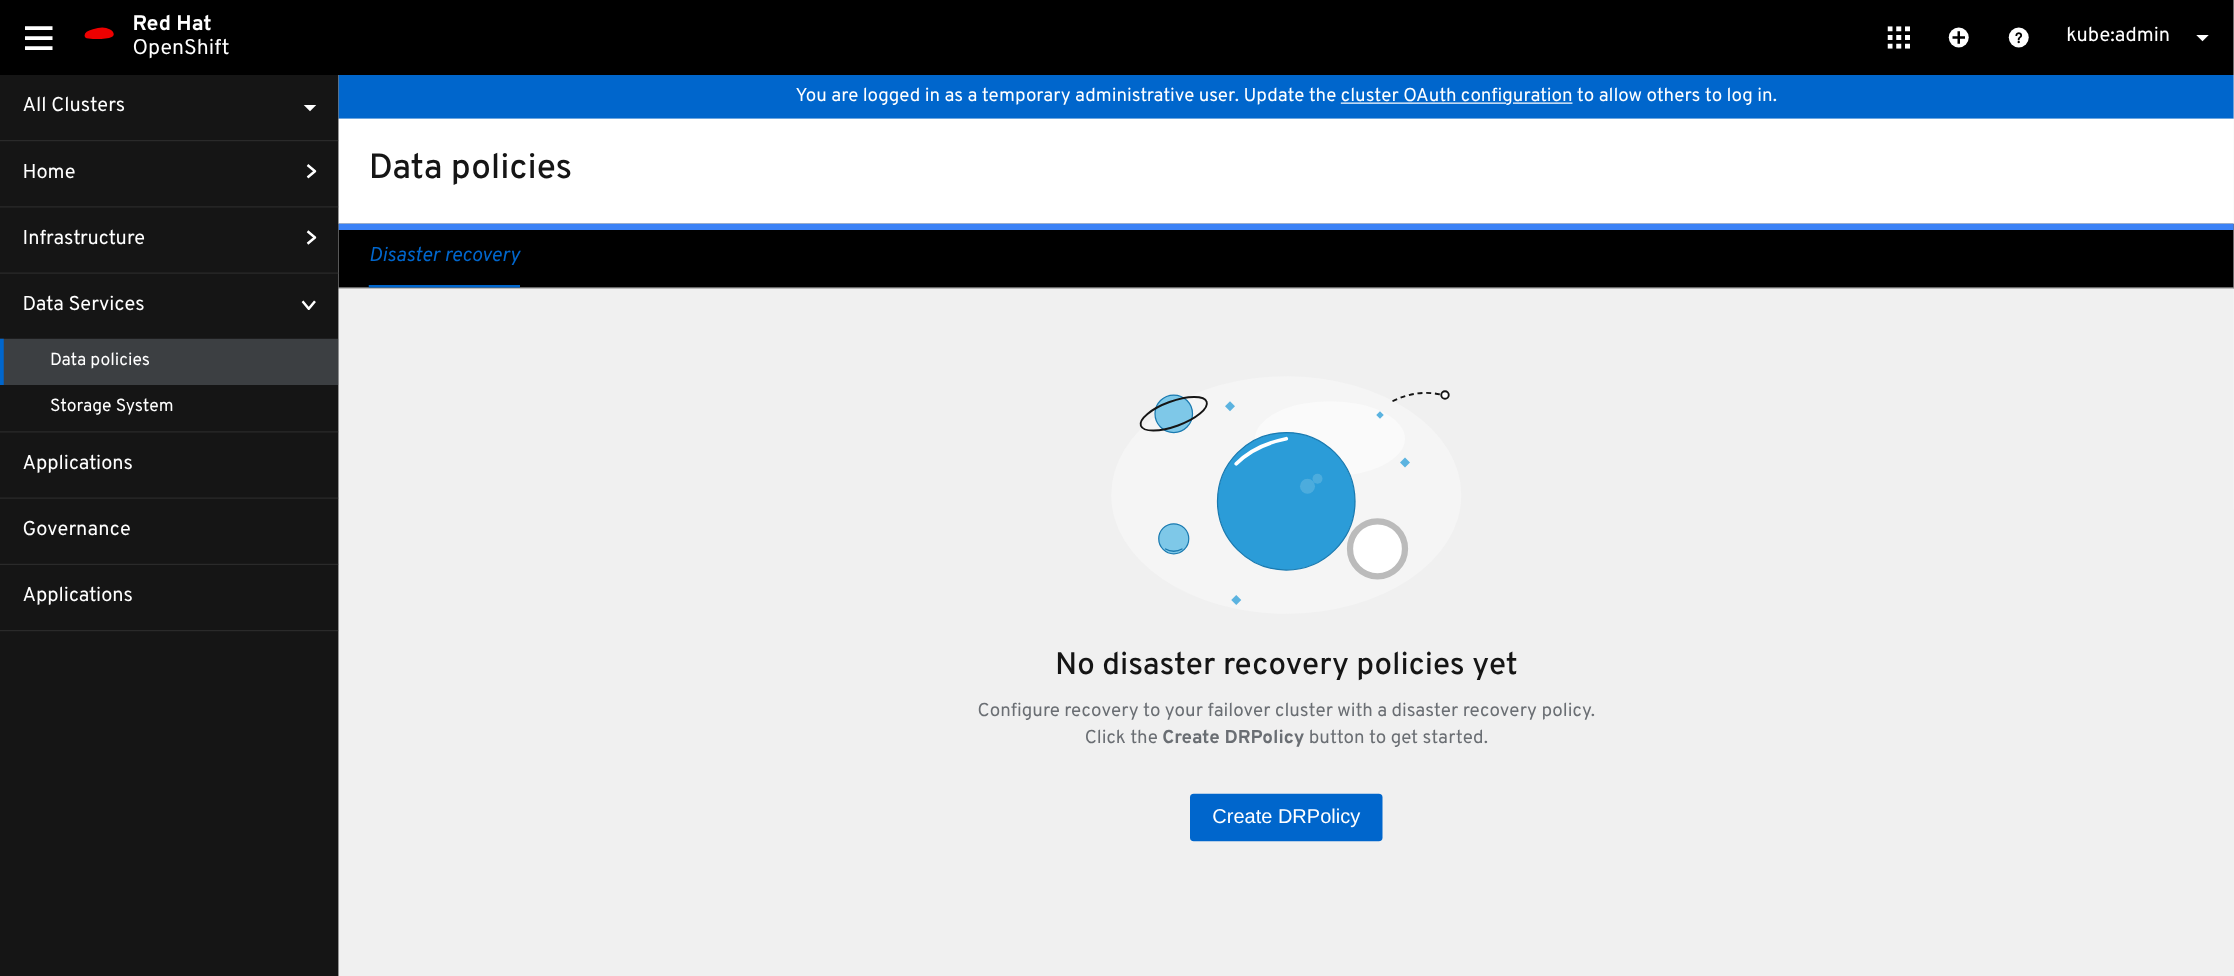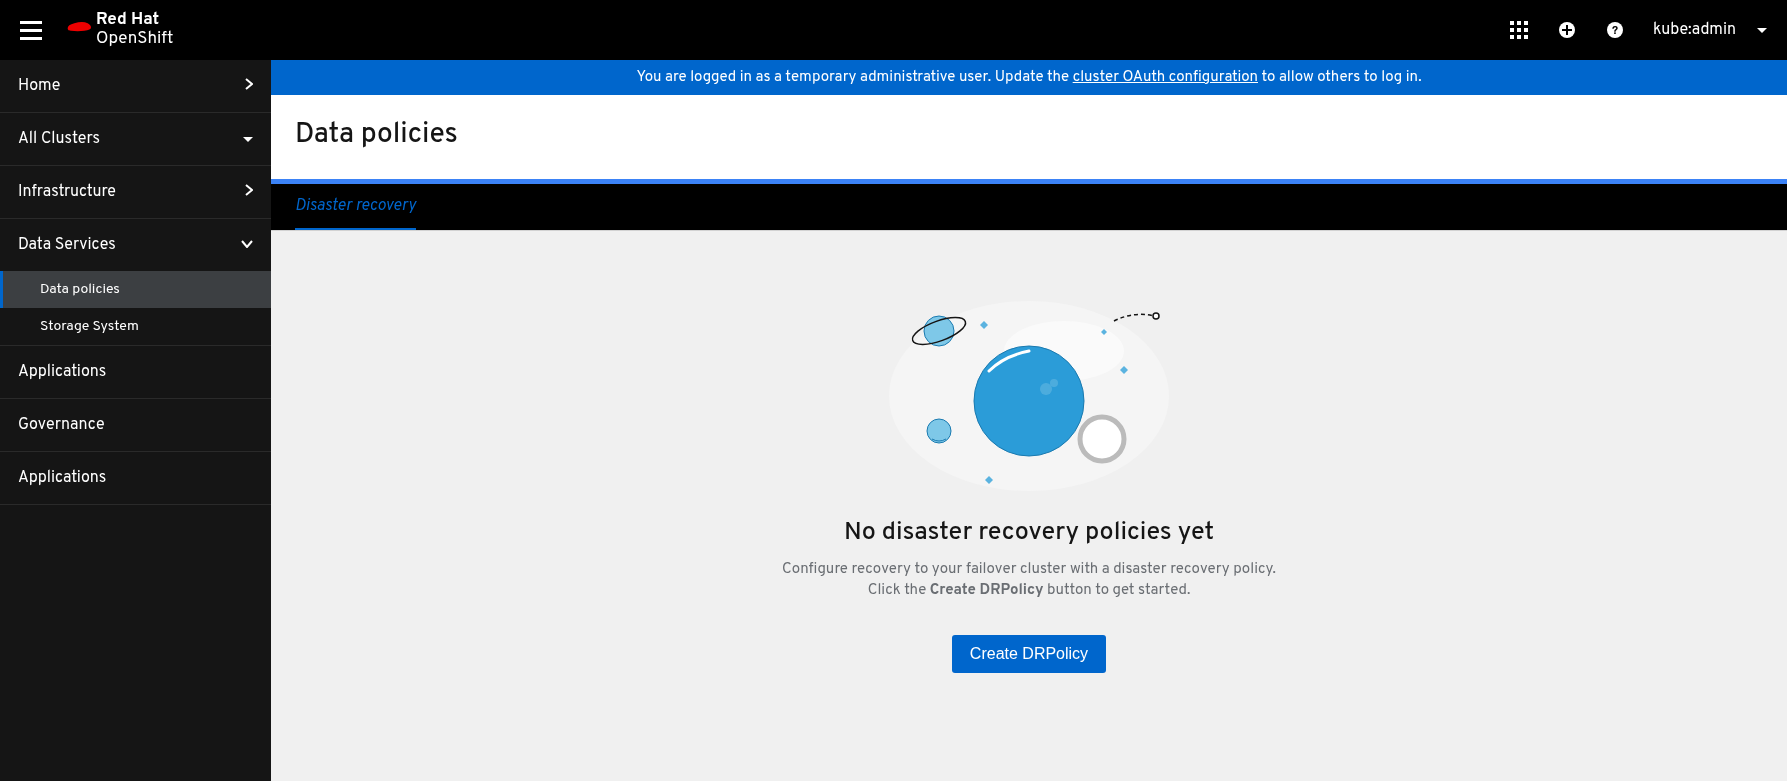--- a/index.html
+++ b/index.html
@@ -36,20 +36,21 @@
     }
     .hamburger span {
       display: block;
       width: 22px;
       height: 3px;
       background: #fff;
     }
     .logo {
       display: flex;
       align-items: center;
+      gap: 10px;
       color: #fff;
       justify-content: space-between;
     }
     .logo-hat {
       width: 30px;
       height: 22px;
     }
     .logo-text {
       display: flex;
       flex-direction: column;
@@ -263,32 +264,32 @@
       <span>kube:admin</span>
       <span class="caret-down"></span>
     </div>
   </div>
 </div>
 
 <div class="container">
   <div class="sidebar">
     <div class="sidebar-section">
       <div class="sidebar-item">
+        <span>All Clusters</span>
+        <span class="caret-down"></span>
+      </div>
+    </div>
+    <div class="sidebar-section">
+      <div class="sidebar-item">
         <span>Home</span>
         <span class="sidebar-chevron">
           <svg width="8" height="12" viewBox="0 0 8 12">
               <path d="M1 1 L7 6 L1 11" stroke="#fff" stroke-width="2" fill="none"></path>
             </svg>
         </span>
-      </div>
-    </div>
-    <div class="sidebar-section">
-      <div class="sidebar-item">
-        <span>All Clusters</span>
-        <span class="caret-down"></span>
       </div>
     </div>
     <div class="sidebar-section">
       <div class="sidebar-item">
         <span>Infrastructure</span>
         <span class="sidebar-chevron">
           <svg width="8" height="12" viewBox="0 0 8 12">
               <path d="M1 1 L7 6 L1 11" stroke="#fff" stroke-width="2" fill="none"></path>
             </svg>
         </span>

